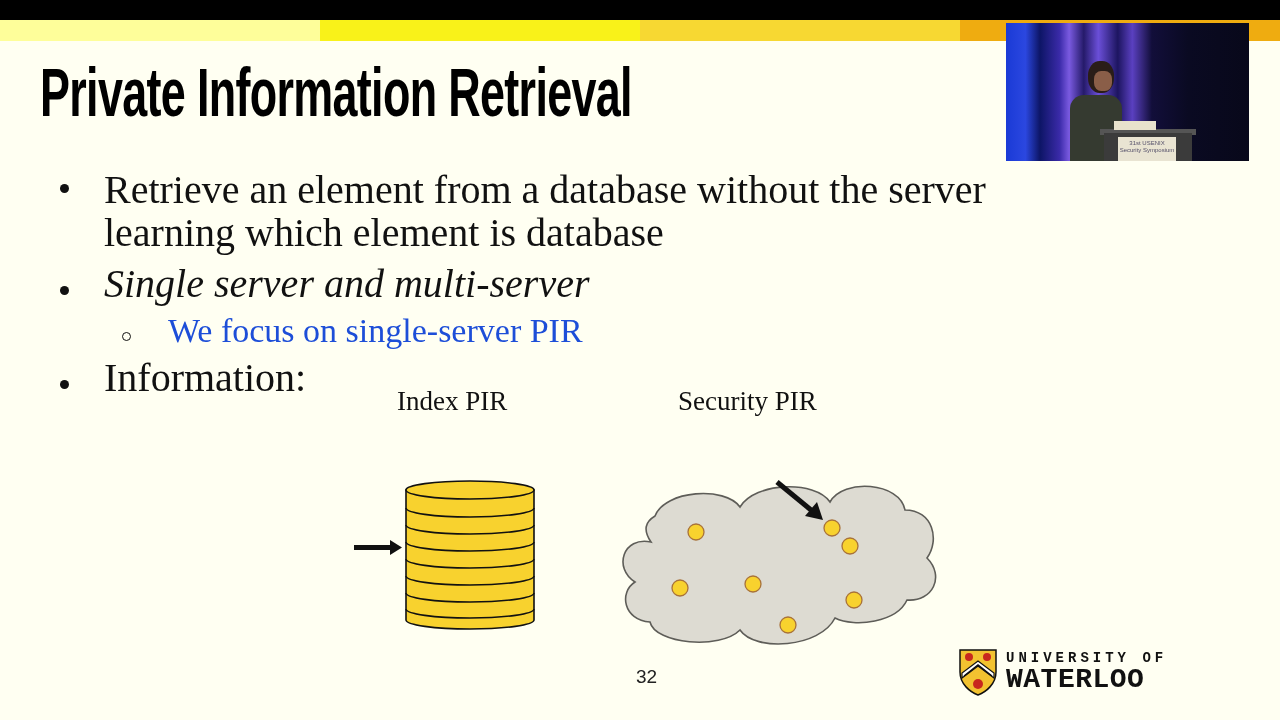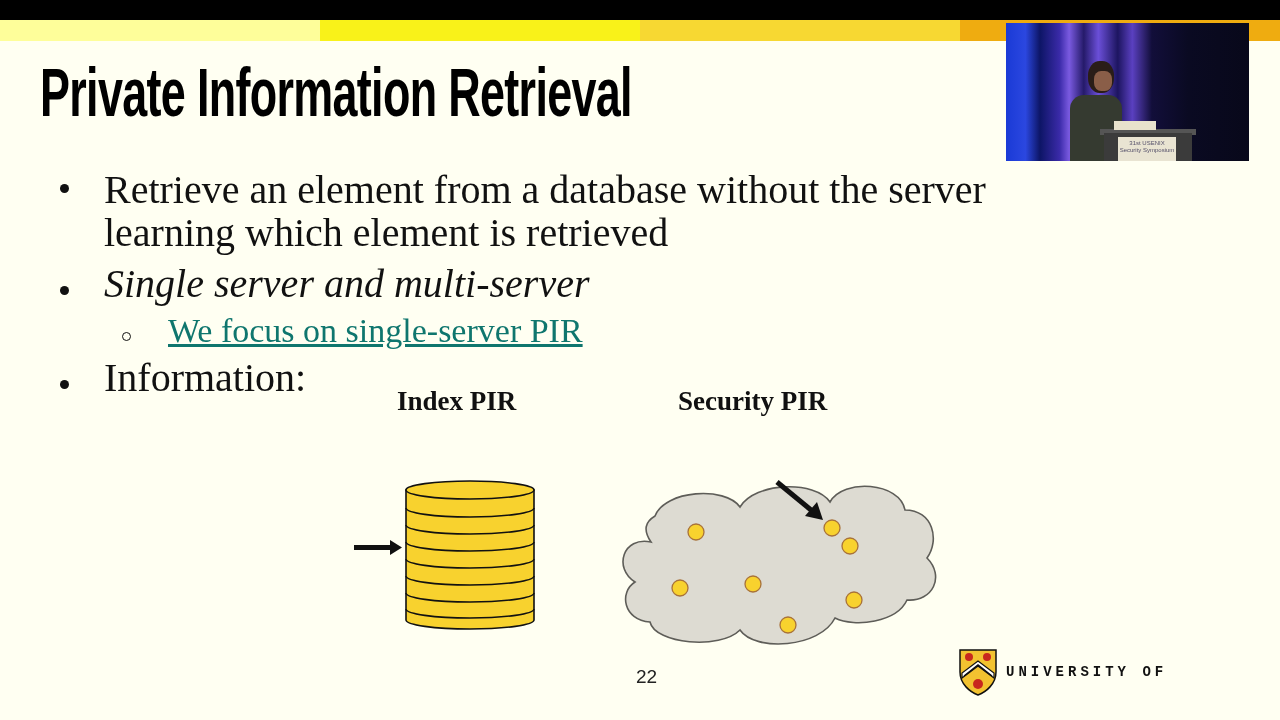--- a/index.html
+++ b/index.html
@@ -20,23 +20,23 @@
     position: absolute; left: 40px; top: 52px;
     font-family: "Liberation Sans", sans-serif; font-weight: bold;
     font-size: 68px; line-height: 80px; color: #000;
     transform: scaleX(0.66); transform-origin: left top;
     white-space: nowrap; letter-spacing: -1px;
   }
 
   .bullet { position: absolute; font-size: 40px; line-height: 50px; color: #111; white-space: nowrap; }
   .dot { position: absolute; width: 9px; height: 9px; border-radius: 50%; background: #111; }
   .ring { position: absolute; width: 9px; height: 9px; border-radius: 50%; border: 1.5px solid #111; box-sizing: border-box; }
-  .sub { position: absolute; font-size: 34px; line-height: 42px; color: #0f766e; white-space: nowrap; text-decoration: underline; }
+  .sub { position: absolute; font-size: 34px; line-height: 42px; color: #1d4ed8; white-space: nowrap; }
 
-  .label { position: absolute; font-family: "Liberation Serif", serif; font-weight: bold; font-size: 27px; color: #111; white-space: nowrap; }
+  .label { position: absolute; font-family: "Liberation Serif", serif; font-weight: normal; font-size: 27px; color: #111; white-space: nowrap; }
 
   .pagenum { position: absolute; left: 636px; top: 666px; font-family: "Liberation Sans", sans-serif; font-size: 19px; color: #222; }
 
   .video {
     position: absolute; left: 1006px; top: 23px; width: 243px; height: 138px; overflow: hidden;
     background: linear-gradient(90deg, #1a3ad6 0%, #2b47e0 8%, #0d1566 14%, #3a2aa8 22%, #7a5ae0 26%, #251a6a 32%, #6b4fd8 38%, #1d1560 46%, #5a40c0 52%, #120e3a 60%, #0a0a22 75%, #08081a 100%);
   }
   .person-head { position: absolute; left: 82px; top: 38px; width: 26px; height: 32px; border-radius: 45%; background: #2a1d18; }
   .person-face { position: absolute; left: 88px; top: 48px; width: 18px; height: 20px; border-radius: 40%; background: #8a5e48; }
   .person-body { position: absolute; left: 64px; top: 72px; width: 52px; height: 70px; border-radius: 14px 14px 0 0; background: #353a30; }
@@ -58,21 +58,21 @@
   <div class="s1"></div>
   <div class="s2"></div>
   <div class="s3"></div>
   <div class="s4"></div>
 </div>
 
 <div class="title">Private Information Retrieval</div>
 
 <div class="dot" style="left:60px; top:184px;"></div>
 <div class="bullet" style="left:104px; top:165px;text-align:center;">Retrieve an element from a database without the server</div>
-<div class="bullet" style="left:104px; top:208px;">learning which element is retrieved</div>
+<div class="bullet" style="left:104px; top:208px;">learning which element is database</div>
 
 <div class="dot" style="left:60px; top:286px;"></div>
 <div class="bullet" style="left:104px; top:259px;font-style:italic;">Single server and multi-server</div>
 
 <div class="ring" style="left:122px; top:332px;"></div>
 <div class="sub" style="left:168px; top:310px;">We focus on single-server PIR</div>
 
 <div class="dot" style="left:60px; top:380px;"></div>
 <div class="bullet" style="left:104px; top:353px;">Information:</div>
 
@@ -109,33 +109,34 @@
     <circle cx="138" cy="112" r="8"></circle>
     <circle cx="239" cy="128" r="8"></circle>
     <circle cx="173" cy="153" r="8"></circle>
   </g>
   <g>
     <line x1="162" y1="10" x2="196" y2="38" stroke="#111" stroke-width="5"></line>
     <polygon points="190,44 208,48 202,30" fill="#111"></polygon>
   </g>
 </svg>
 
-<div class="pagenum">22</div>
+<div class="pagenum">32</div>
 
 <div class="logo">
   <svg width="40" height="48" viewBox="0 0 40 48">
     <path d="M2 2 L38 2 L38 24 C38 36 28 44 20 47 C12 44 2 36 2 24 Z" fill="#f2c230" stroke="#111" stroke-width="1.5"></path>
     <path d="M4 30 L20 18 L36 30 L36 25 L20 13 L4 25 Z" fill="#fff" stroke="#111" stroke-width="1.2"></path>
     <path d="M6 28 L20 17 L34 28" fill="none" stroke="#111" stroke-width="1.5"></path>
     <circle cx="11" cy="9" r="4" fill="#c8281e"></circle>
     <circle cx="29" cy="9" r="4" fill="#c8281e"></circle>
     <circle cx="20" cy="36" r="5" fill="#c8281e"></circle>
   </svg>
   <div class="logo-text">
     <div class="logo-line1">UNIVERSITY OF</div>
+    <div class="logo-line2">WATERLOO</div>
   </div>
 </div>
 
 <div class="video">
   <div class="person-head"></div>
   <div class="person-face"></div>
   <div class="person-body"></div>
   <div class="podium-top"></div>
   <div class="laptop"></div>
   <div class="podium"></div>

